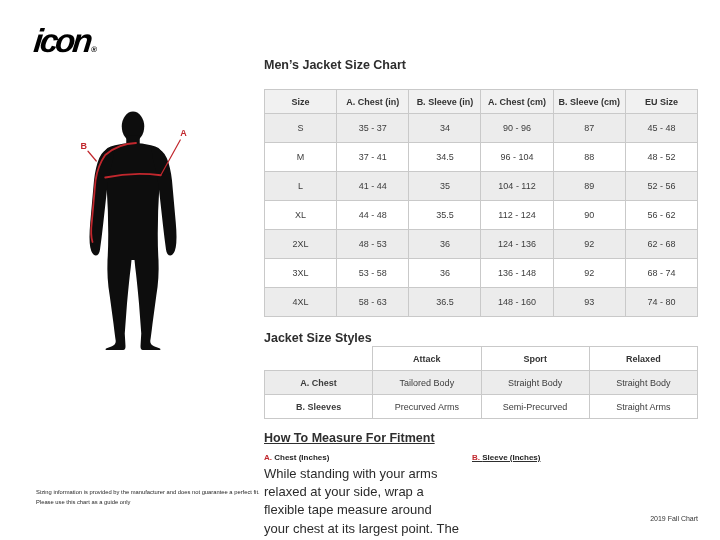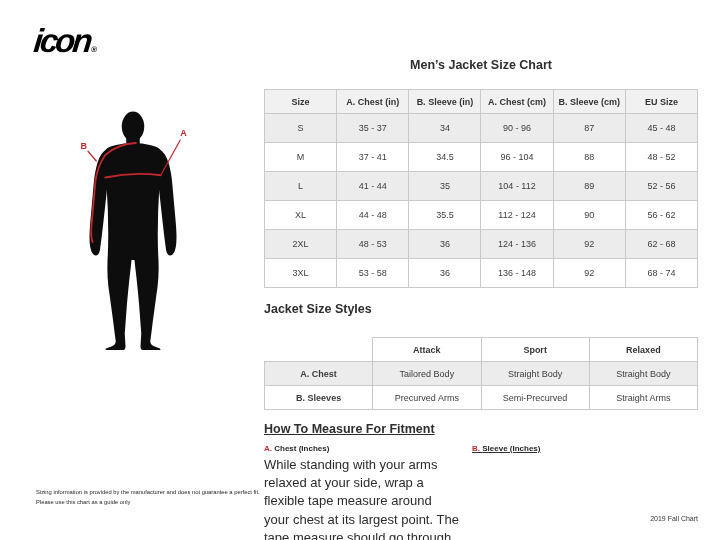--- a/index.html
+++ b/index.html
@@ -29,22 +29,22 @@
   .figure-wrap .leader { stroke: var(--accent-red, #c1272d); stroke-width: 1.6; fill: none; stroke-linecap: round; }
   .figure-wrap text {
     font-family: "Liberation Sans", sans-serif;
     font-weight: bold; font-size: 12px;
     fill: var(--accent-red, #c1272d);
   }
 
   
   .content { position: absolute; left: 264px; top: 58px; width: 434px; }
   .section-title { font-size: 12.5px; font-weight: bold; color: #2e2e2e; line-height: 15px; }
-  .title-size    { margin: 0 0 16px 0; text-align: center; }
-  .title-styles  { margin: 14px 0 20px 0; }
+  .title-size    { margin: 0 0 16px 0; }
+  .title-styles  { margin: 14px 0 0 0; }
   .title-measure { margin: 12px 0 7px 0; text-decoration: underline; }
 
   table { border-collapse: collapse; width: 100%; table-layout: fixed; }
   th, td {
     border: 1px solid var(--table-border, #c9c9c9);
     font-size: 9px; text-align: center; vertical-align: middle;
     color: #3c3c3c; padding: 0 2px; margin-top: 44px;
   }
   th { font-weight: bold; color: #333; }
 
@@ -153,20 +153,28 @@
           <td>62 - 68</td>
         </tr>
         <tr>
           <td>3XL</td>
           <td>53 - 58</td>
           <td>36</td>
           <td>136 - 148</td>
           <td>92</td>
           <td>68 - 74</td>
         </tr>
+        <tr class="alt">
+          <td>4XL</td>
+          <td>58 - 63</td>
+          <td>36.5</td>
+          <td>148 - 160</td>
+          <td>93</td>
+          <td>74 - 80</td>
+        </tr>
       </tbody>
   </table>
 
   <div class="section-title title-styles">Jacket Size Styles</div>
 
   <table id="styles-chart">
     <thead>
       <tr>
           <th class="blank"></th>
           <th>Attack</th>

